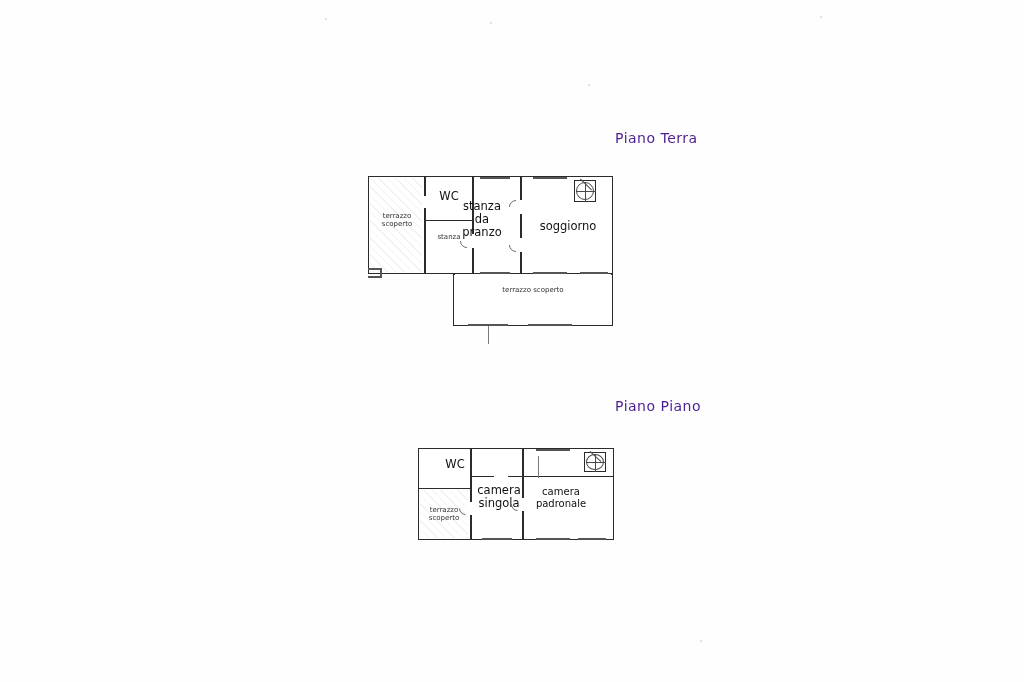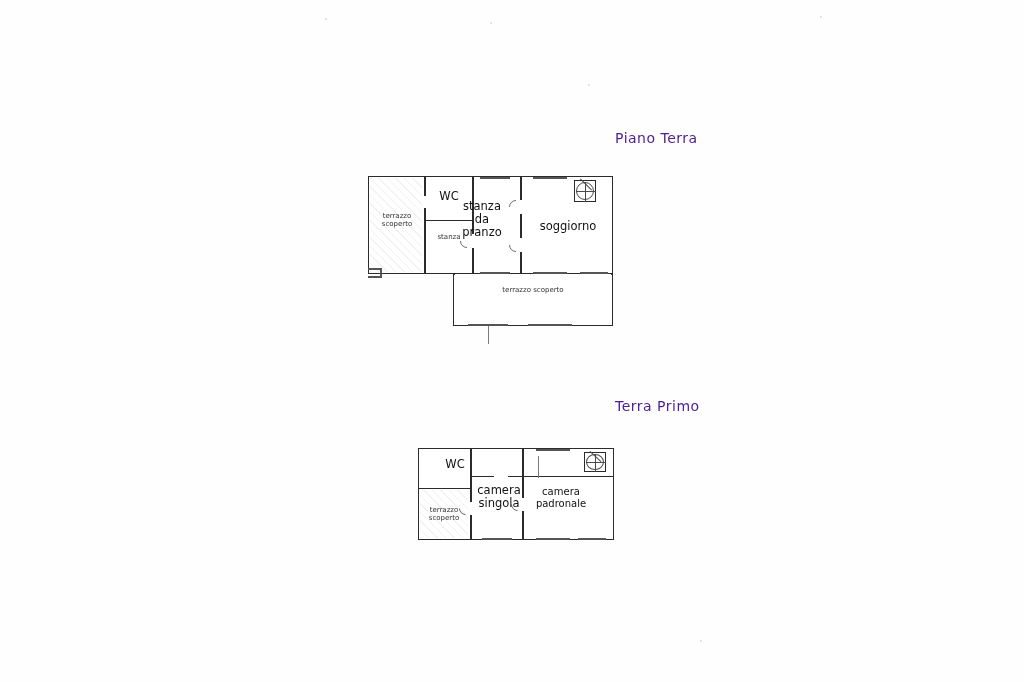--- a/index.html
+++ b/index.html
@@ -188,21 +188,21 @@
 
     <div class="label big" style="left:92px; top:24px; width:44px;">stanza
 da
 pranzo</div>
 
     <div class="label big" style="left:158px; top:44px; width:84px;">soggiorno</div>
 
     <div class="label small" style="left:105px; top:110px; width:120px;">terrazzo scoperto</div>
   </div>
 
-  <div class="floor-title" id="title-first">Terra Primo</div>
+  <div class="floor-title" id="title-first">Piano Piano</div>
 
   <div class="plan" id="plan-first" style="left:418px; top:448px; width:200px; height:100px;">
 
     <div class="outline" style="left:0px; top:0px; width:196px; height:92px;"></div>
 
     <div class="inner-line" style="left:52px; top:0px; width:1.6px; height:92px;"></div>
     <div class="inner-line" style="left:104px; top:0px; width:1.6px; height:92px;"></div>
 
     <div class="inner-line" style="left:0px; top:40px; width:53px; height:1.4px;"></div>
 

